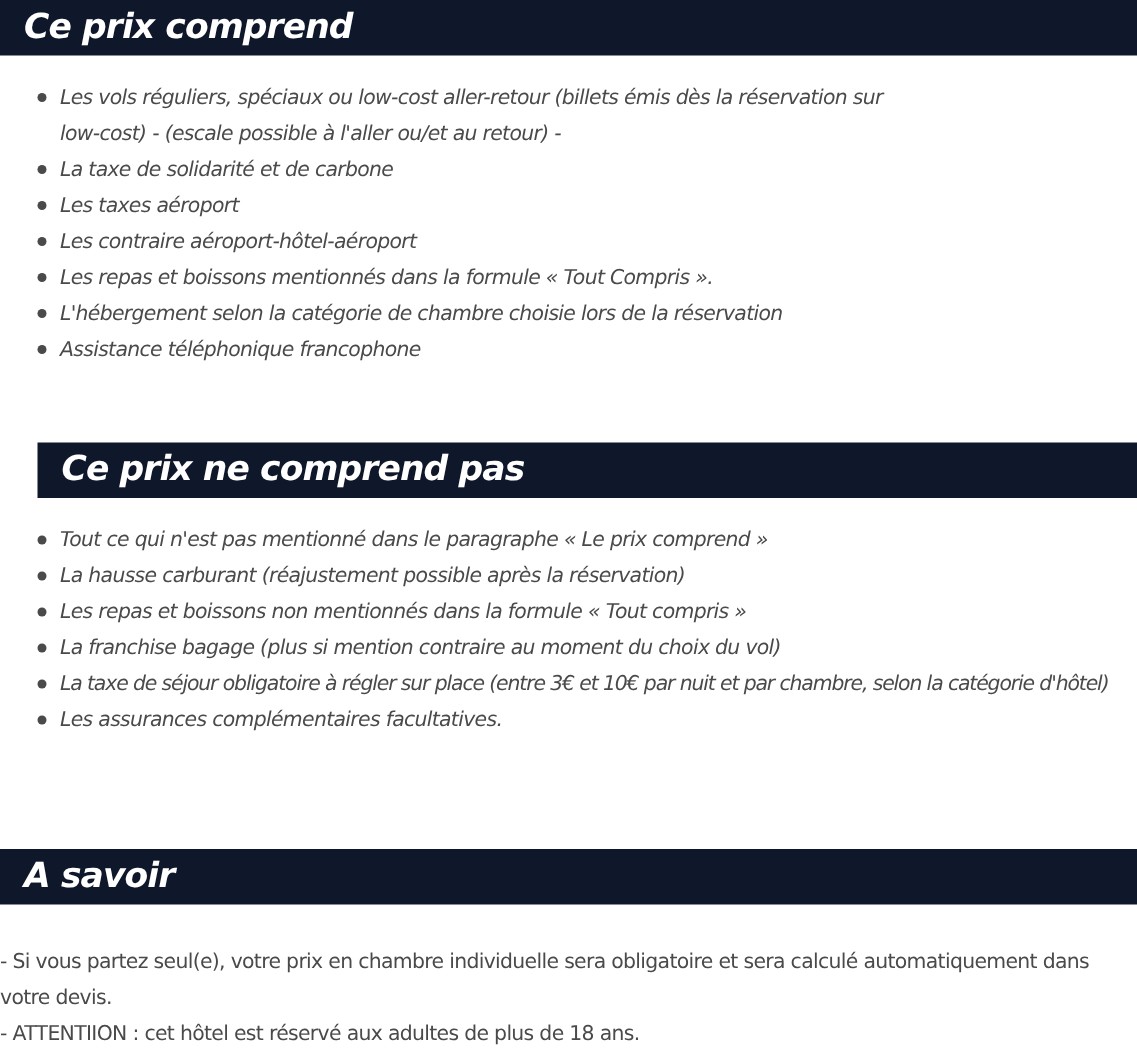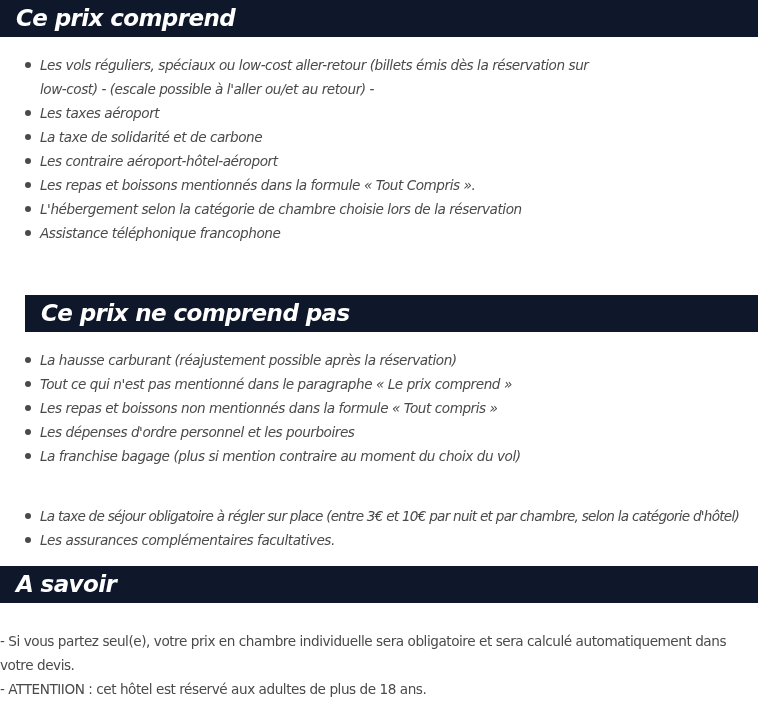--- a/index.html
+++ b/index.html
@@ -28,36 +28,35 @@
   .notes { position: absolute; left: 0; top: 619px; width: 752px; 
            font-size: 13.6px; line-height: 24px; letter-spacing: -0.45px; margin-top: 10px; }
   .notes p { margin: 0; }
 </style>
 </head>
 <body>
 
 <div class="section-header" style="top:0;">Ce prix comprend</div>
 <ul class="items" style="top:53px;">
   <li><span class="bullet"></span><span>Les vols réguliers, spéciaux ou low-cost aller-retour (billets émis dès la réservation sur low-cost) - (escale possible à l'aller ou/et au retour) -</span></li>
+  <li><span class="bullet"></span><span>La taxe de solidarité et de carbone</span></li>
   <li><span class="bullet"></span><span>Les taxes aéroport</span></li>
-  <li><span class="bullet"></span><span>La taxe de solidarité et de carbone</span></li>
   <li><span class="bullet"></span><span>Les contraire aéroport-hôtel-aéroport</span></li>
   <li><span class="bullet"></span><span>Les repas et boissons mentionnés dans la formule « Tout Compris ».</span></li>
   <li><span class="bullet"></span><span>L'hébergement selon la catégorie de chambre choisie lors de la réservation</span></li>
   <li><span class="bullet"></span><span>Assistance téléphonique francophone</span></li>
 </ul>
 
 <div class="section-header" style="top:295px;margin-left:25px;">Ce prix ne comprend pas</div>
 <ul class="items" style="top:348px;">
+  <li><span class="bullet"></span><span>Tout ce qui n'est pas mentionné dans le paragraphe « Le prix comprend »</span></li>
   <li><span class="bullet"></span><span>La hausse carburant (réajustement possible après la réservation)</span></li>
-  <li><span class="bullet"></span><span>Tout ce qui n'est pas mentionné dans le paragraphe « Le prix comprend »</span></li>
   <li><span class="bullet"></span><span>Les repas et boissons non mentionnés dans la formule « Tout compris »</span></li>
-  <li><span class="bullet"></span><span>Les dépenses d'ordre personnel et les pourboires</span></li>
   <li><span class="bullet"></span><span>La franchise bagage (plus si mention contraire au moment du choix du vol)</span></li>
-  <li style="white-space:nowrap;letter-spacing:-0.75px;margin-top:36px;"><span class="bullet"></span><span>La taxe de séjour obligatoire à régler sur place (entre 3€ et 10€ par nuit et par chambre, selon la catégorie d'hôtel)</span></li>
+  <li style="white-space:nowrap;letter-spacing:-0.75px;"><span class="bullet"></span><span>La taxe de séjour obligatoire à régler sur place (entre 3€ et 10€ par nuit et par chambre, selon la catégorie d'hôtel)</span></li>
   <li><span class="bullet"></span><span>Les assurances complémentaires facultatives.</span></li>
 </ul>
 
 <div class="section-header" style="top:566px;">A savoir</div>
 <div class="notes">
   <p>- Si vous partez seul(e), votre prix en chambre individuelle sera obligatoire et sera calculé automatiquement dans votre devis.</p>
   <p>- ATTENTIION : cet hôtel est réservé aux adultes de plus de 18 ans.</p>
 </div>
 
 </body></html>

